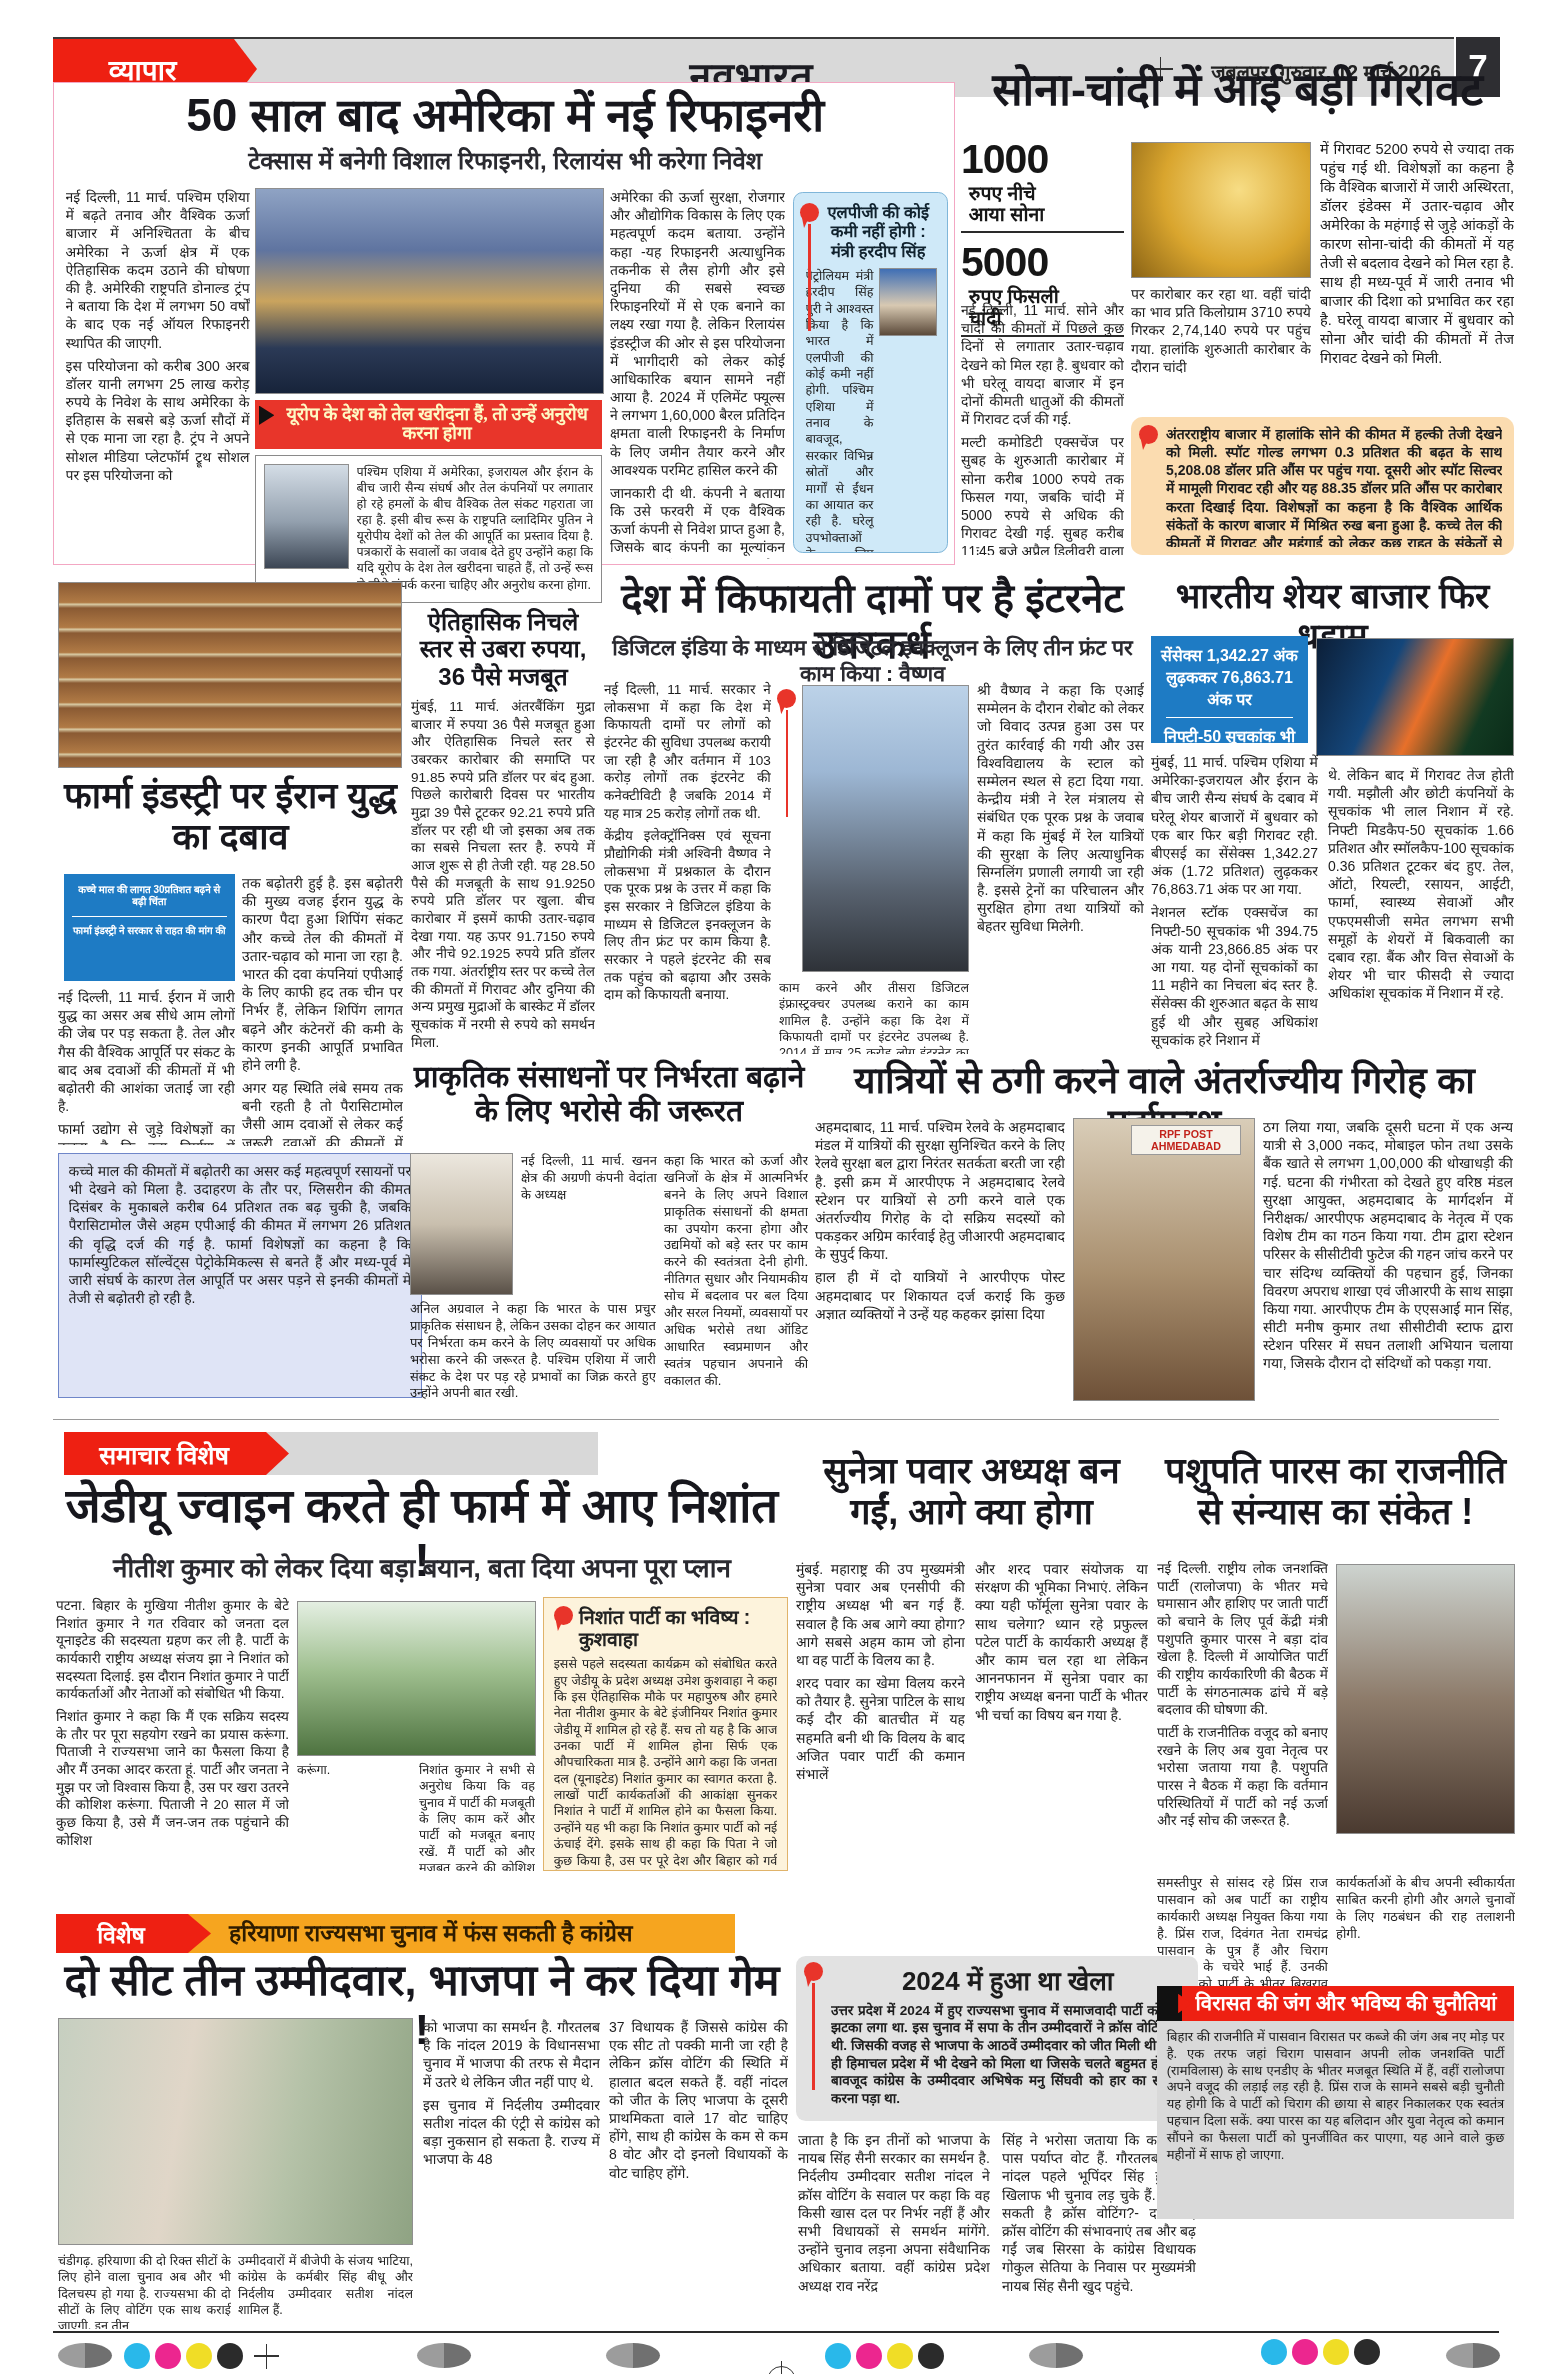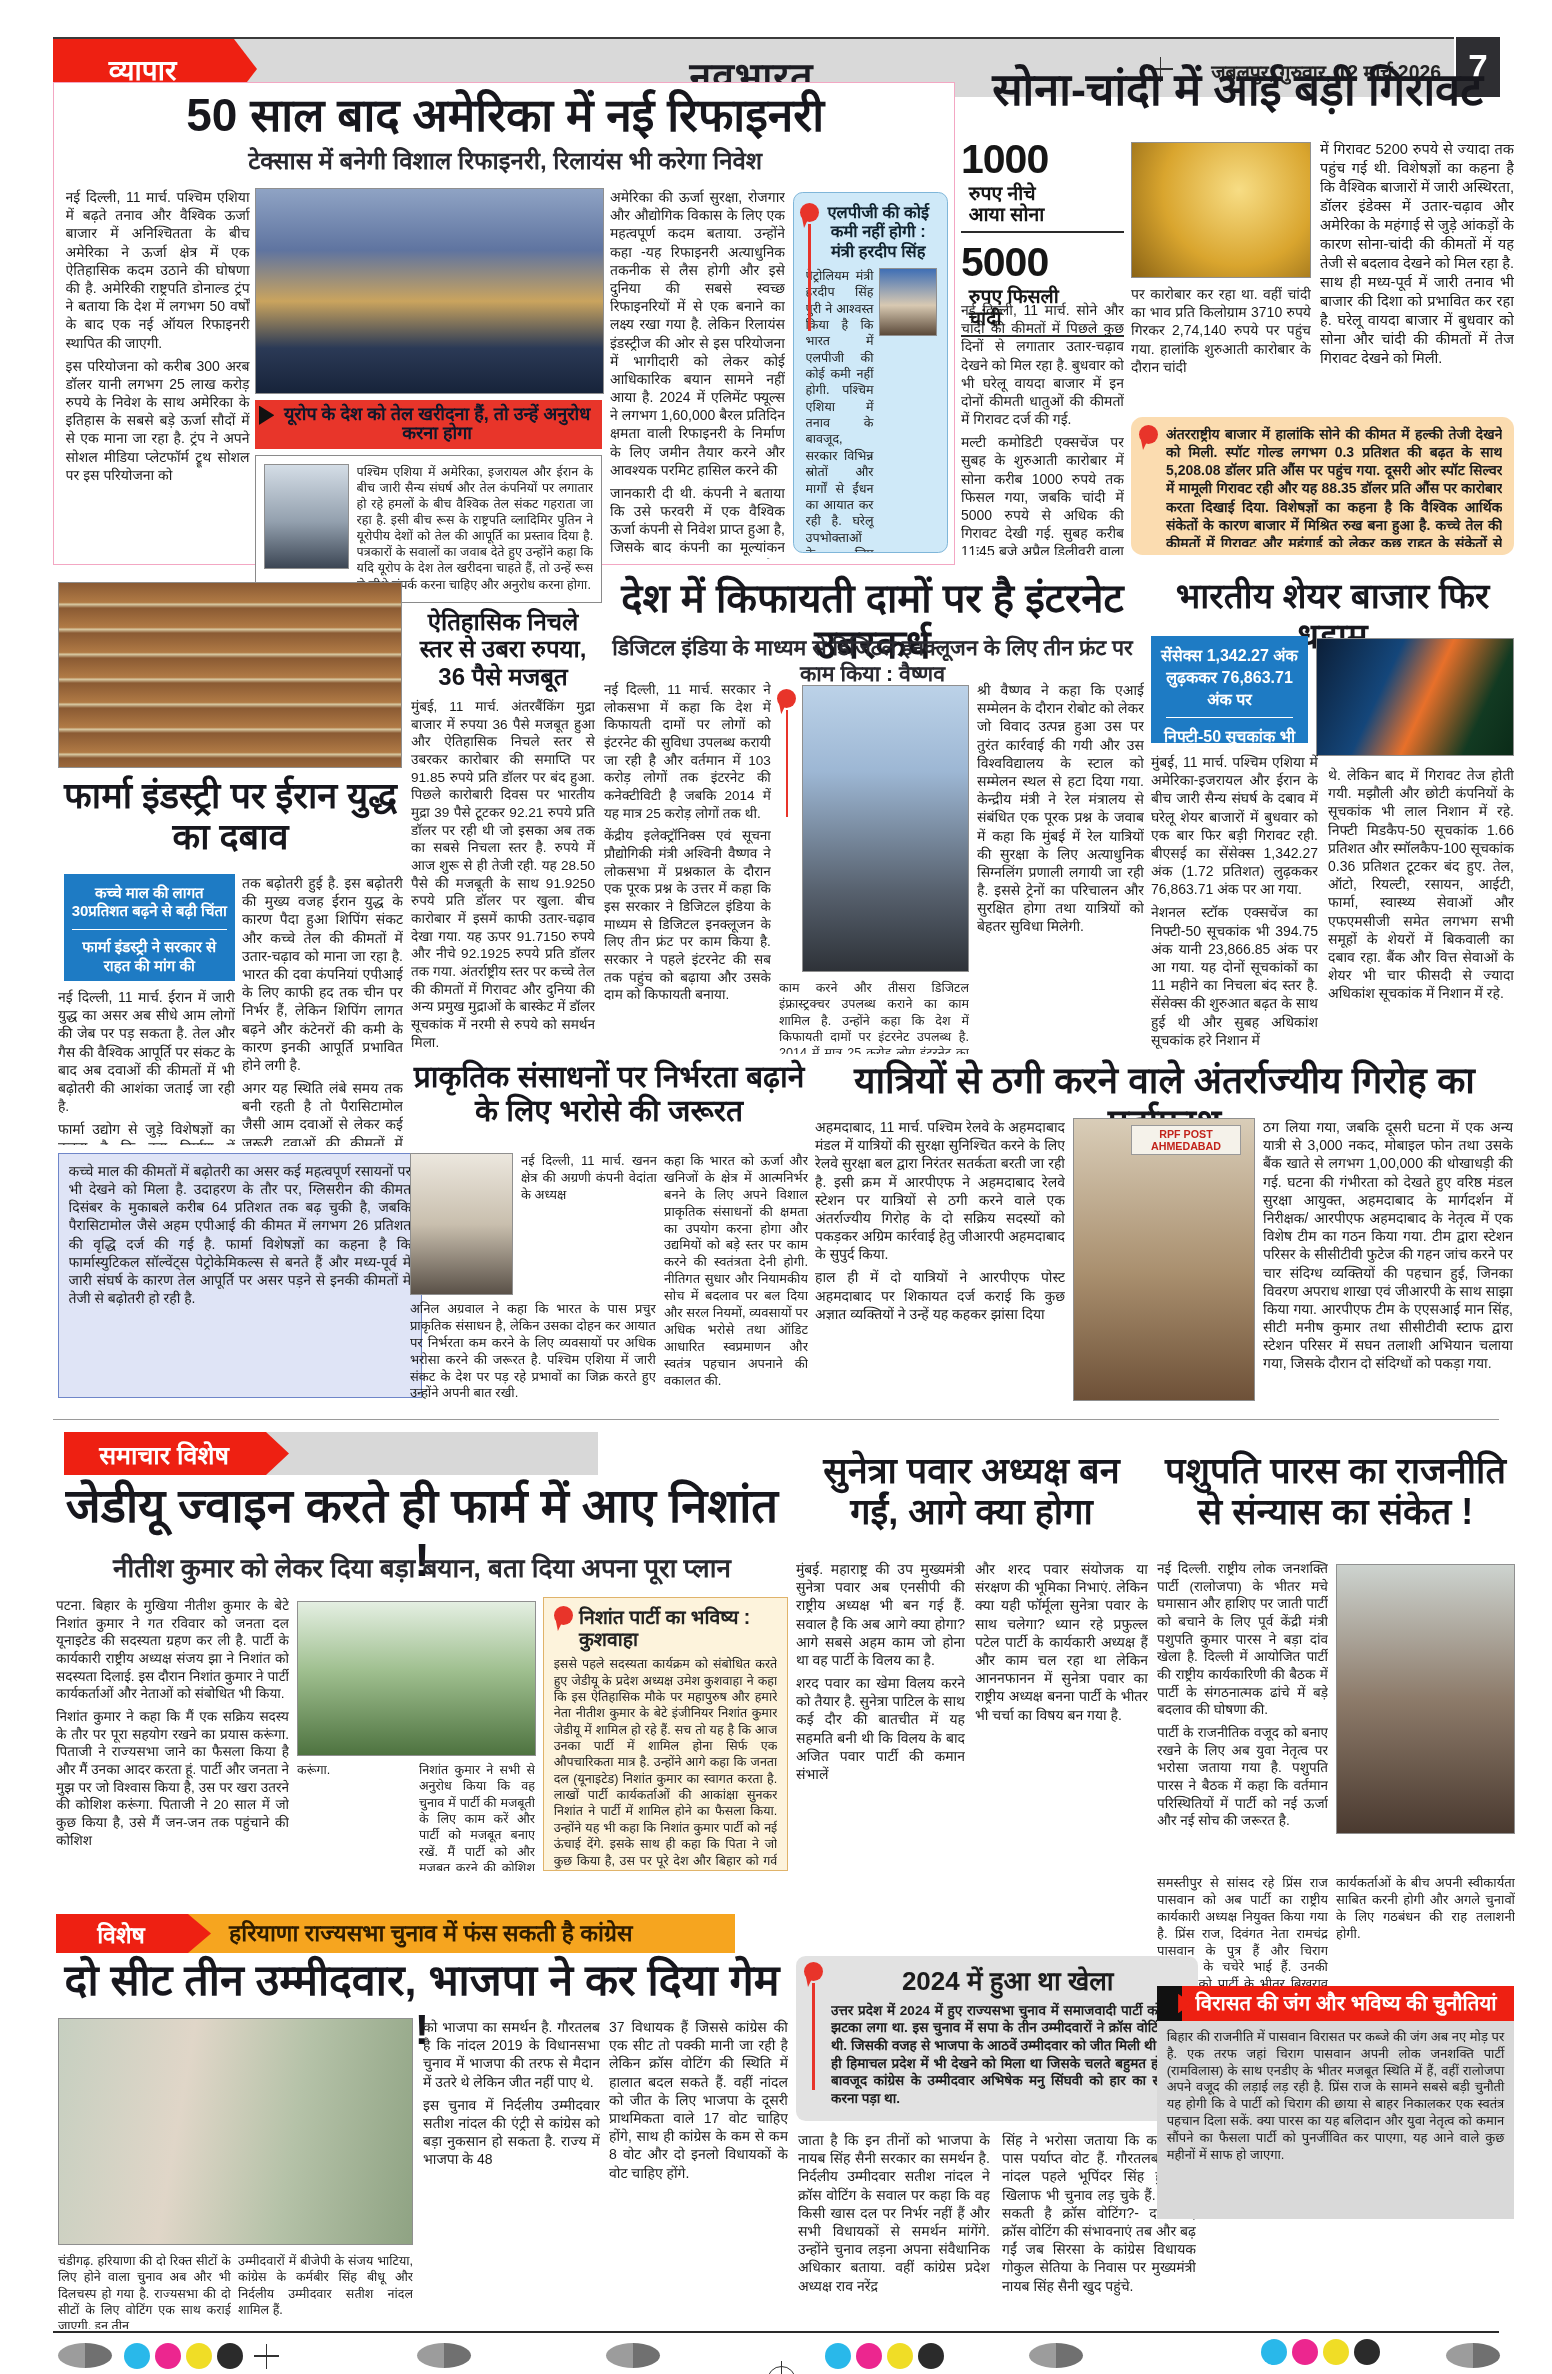--- a/index.html
+++ b/index.html
@@ -21,40 +21,40 @@
   .body-text{font-size:14px;line-height:1.30;text-align:justify;color:#1c1c1c;overflow:hidden;}
   .body-text p{margin:0 0 4.9px 0;}
   .photo{border:1px solid #8f8f8f;overflow:hidden;}
   .rule-h{background:#2a2a2a;}
   .qmark{display:inline-block;width:19.4px;height:19.4px;border-radius:50%;background:#e8342a;position:relative;flex:none;}
   .qmark::before{content:"";position:absolute;left:1.9px;top:13.6px;width:7.8px;height:11.6px;background:#e8342a;
      clip-path:polygon(0 0,100% 0,30% 100%);}
   .qmark-tail::after{content:"";position:absolute;left:8.7px;top:21.3px;width:2.4px;height:107px;background:#e8342a;}
   
   .refinery-box{border:1.9px solid #f3a7c3;background:#fff;}
-  .caption-bar{background:#e8352a;color:#0f172a;font-weight:800;font-size:18px;
-     padding:4.9px 7.8px 4.9px 25px;position:relative;text-align:center;line-height:1.1;}
+  .caption-bar{background:#e8352a;color:#fef9c3;font-weight:800;font-size:18px;
+     padding:4.9px 7.8px 4.9px 25px;position:relative;text-align:center;line-height:1.1;font-family:Liberation Serif, serif;}
   .caption-bar::before{content:"";position:absolute;left:3.9px;top:5.8px;width:15.5px;height:19.4px;background:#111;
      clip-path:polygon(0 0,100% 50%,0 100%);}
   .quote-box{border:1.9px solid #8a8a8a;background:#fff;padding:7.8px;}
   .photo-refinery{background:linear-gradient(180deg,#8fa3c4 0%,#5f74a0 30%,#caa45e 55%,#2b3a56 78%,#17233a 100%);}
   .photo-putin{background:linear-gradient(180deg,#d4dde6 0%,#93a0ae 55%,#3c4654 100%);}
   .photo-puri{background:linear-gradient(180deg,#3f6fb5 0%,#d8c9b2 55%,#5b4a3a 100%);}
   .lpg-box{background:#cfe9f8;border:1px solid #7fb6d9;border-radius:9.7px;padding:9.7px 9.7px 7.8px 11.6px;}
   .lpg-title{font-size:16.5px;font-weight:800;text-align:center;color:#10222e;line-height:1.2;margin:0 0 5.8px 13.6px;}
   
   .stat-num{font-size:41px;font-weight:800;color:#161616;letter-spacing:-1px;}
   .stat-label{font-size:19.4px;font-weight:800;color:#161616;line-height:1.1;display:inline-block;vertical-align:middle;margin-left:7.8px;width:97px;}
   .stat-rule{height:1.9px;background:#2a2a2a;margin:5.8px 0;}
   .photo-gold{background:radial-gradient(circle at 60% 35%,#f7dd85 0%,#d9a52e 55%,#8a6315 100%);}
   .orange-box{background:#fbdcb0;border-radius:11.6px;padding:7.8px 11.6px 7.8px 7.8px;display:flex;gap:7.8px;}
   .orange-box .body-text{font-size:14.6px;font-weight:600;}
   
   .photo-pharmacy{background:repeating-linear-gradient(180deg,#8a5a33 0px,#b07a45 19.4px,#d8c9a2 21.3px,#8a5a33 25px);}
-  .blue-box{background:#1e7bc4;color:#fff;text-align:center;font-weight:800;font-size:15px;line-height:1.25;
+  .blue-box{background:#1e7bc4;color:#fff;text-align:center;font-weight:800;font-size:10px;line-height:1.25;
      padding:9.7px 7.8px;}
   .blue-box .bb-line1{border-bottom:1.9px solid #fff;padding-bottom:7.8px;margin-bottom:7.8px;}
   .hl-box{background:#dfe4f6;border:1.9px solid #6f86c9;padding:7.8px 9.7px;}
   .photo-vaishnaw{background:linear-gradient(180deg,#bcd2e8 0%,#9db7d4 30%,#57616e 72%,#2e3238 100%);}
   .statbox-blue{background:#1e7bc4;color:#fff;font-weight:800;font-size:16px;text-align:center;padding:7.8px 5.8px;}
   .statbox-blue .sb-div{height:1.9px;background:#fff;margin:6.8px 9.7px;}
   .photo-market{background:linear-gradient(115deg,#0c1f38 0%,#14467a 35%,#e8702a 55%,#123a22 80%,#0b2b18 100%);}
   .photo-agarwal{background:linear-gradient(180deg,#ece7de 0%,#c9bfae 50%,#5a5148 100%);}
   .photo-rpf{background:linear-gradient(180deg,#d9cdb8 0%,#a98f6e 55%,#6e5138 100%);padding-left:44px;}
   .rpf-sign{background:#f5f2ea;color:#c2231b;font-weight:800;font-size:10.7px;text-align:center;

